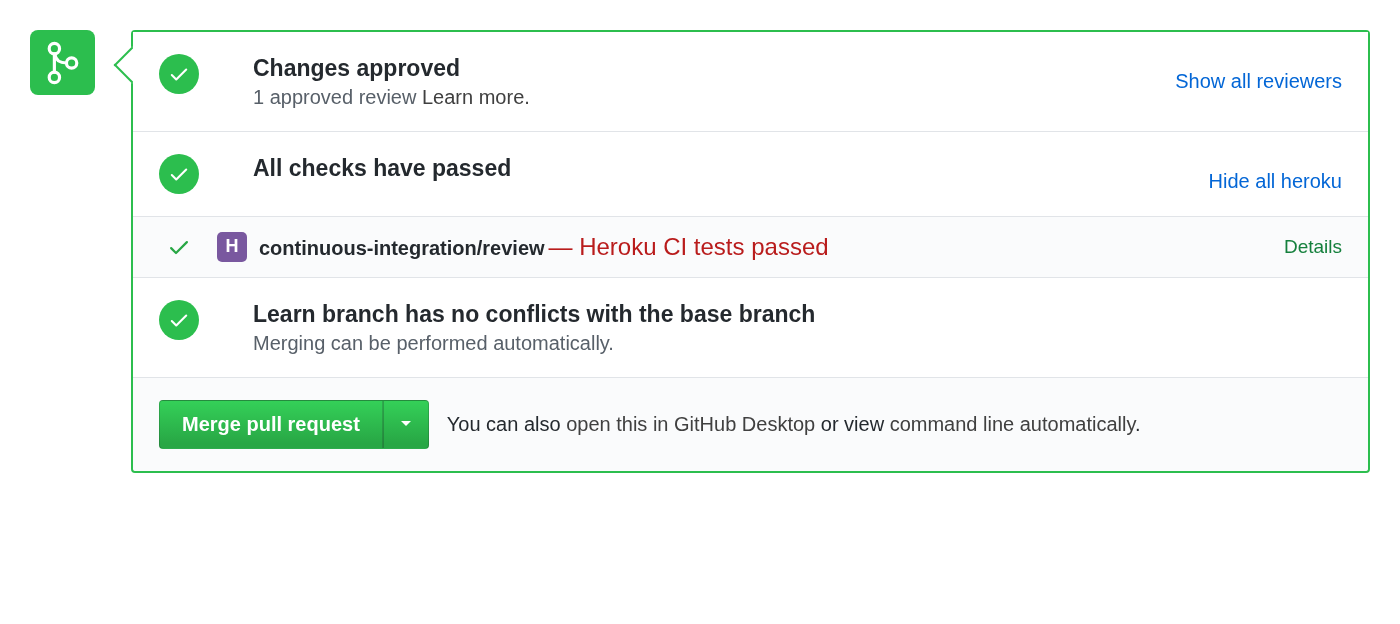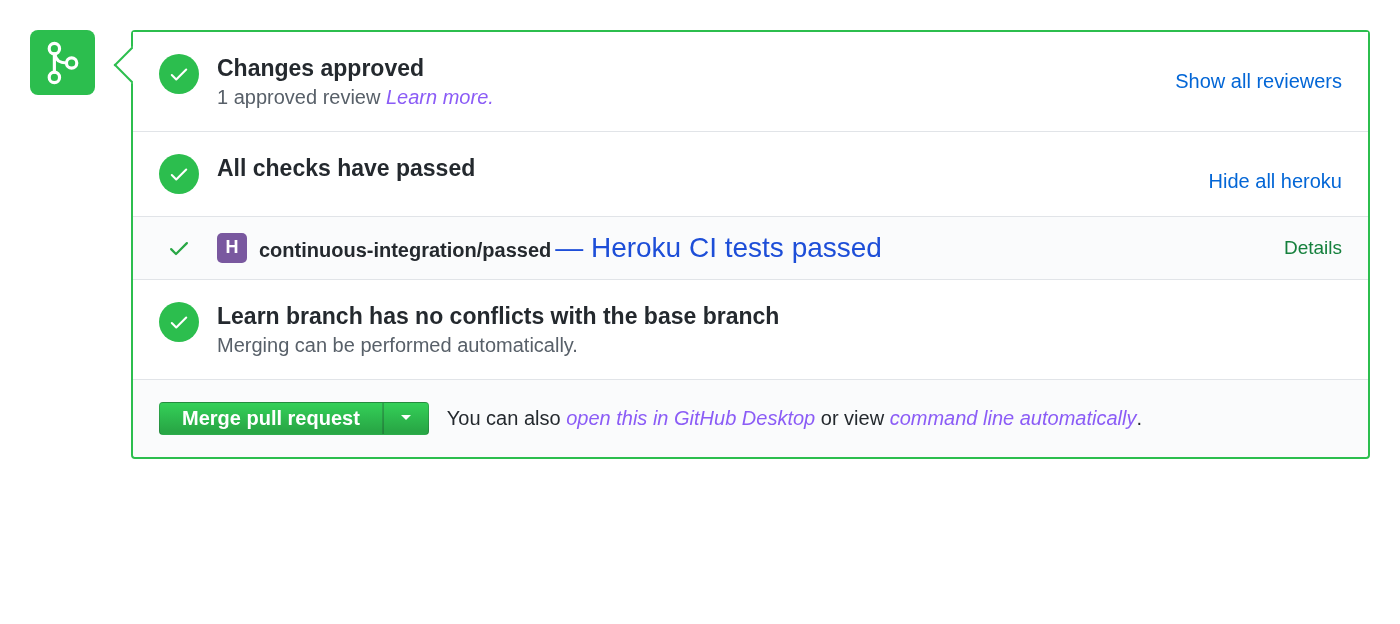--- a/index.html
+++ b/index.html
@@ -48,20 +48,21 @@
       border-bottom: 2px solid #2cbe4e;
       transform: rotate(45deg);
     }
     .section {
       display: flex;
       padding: 22px 26px;
       border-bottom: 1px solid #e1e4e8;
       position: relative;
       align-items: flex-start;
       background: #fff;
+      gap: 36px;
     }
     .section:last-of-type { border-bottom: none; }
     .status-disc {
       width: 40px; height: 40px;
       background: #2cbe4e;
       border-radius: 50%;
       display: flex; align-items: center; justify-content: center;
       flex-shrink: 0;
       margin-right: 18px;
     }
@@ -71,21 +72,21 @@
       font-size: 23px;
       font-weight: 600;
       color: #24292e;
       line-height: 1.25;
       margin-bottom: 3px;
     }
     .subtext {
       font-size: 20px;
       color: #586069;
     }
-    .link { color: #8b5cf6; text-decoration: none; cursor: pointer; font-style: italic; }
+    .link { color: #404040; text-decoration: none; cursor: pointer; }
     .action-link {
       color: #0366d6;
       font-size: 20px;
       cursor: pointer;
       align-self: flex-start;
       margin-top: 16px;
     }
     .check-row {
       display: flex;
       align-items: center;
@@ -105,35 +106,35 @@
       background: #79589F;
       border-radius: 5px;
       display: flex; align-items: center; justify-content: center;
       margin-right: 12px;
       color: #fff;
       font-weight: bold;
       font-size: 18px;
       font-family: Arial, sans-serif;
     }
     .check-title { font-size: 20px; font-weight: 600; }
-    .check-msg { font-size: 28px; color: #1d4ed8; }
+    .check-msg { font-size: 24px; color: #b91c1c; }
     .check-row .details { margin-left: auto; color: #15803d; font-size: 19px; cursor: pointer; }
     .merge-footer {
       background: #fafbfc;
       padding: 22px 26px;
       display: flex; align-items: center; gap: 18px;
       border-bottom-left-radius: 4px;
       border-bottom-right-radius: 4px;
     }
     .btn-group { display: flex; }
     .btn-merge {
       background: linear-gradient(-180deg, #34d058 0%, #28a745 90%);
       color: #fff;
       border: 1px solid rgba(27,31,35,0.2);
-      padding: 4px 22px;
+      padding: 12px 22px;
       font-size: 20px;
       font-weight: 600;
       border-radius: 4px 0 0 4px;
       cursor: pointer;
     }
     .btn-caret {
       background: linear-gradient(-180deg, #34d058 0%, #28a745 90%);
       border: 1px solid rgba(27,31,35,0.2);
       border-left: 1px solid rgba(27,31,35,0.25);
       padding: 0 16px;
@@ -188,21 +189,21 @@
     </div>
 
     <div class="check-row">
       <div class="tick">
         <svg viewBox="0 0 16 16">
             <path fill="#28a745" d="M13.78 4.22a.75.75 0 010 1.06l-7.25 7.25a.75.75 0 01-1.06 0L2.22 9.28a.75.75 0 011.06-1.06L6 10.94l6.72-6.72a.75.75 0 011.06 0z"></path>
           </svg>
       </div>
       <div class="app-badge">H</div>
       <div>
-        <span class="check-title">continuous-integration/passed</span>
+        <span class="check-title">continuous-integration/review</span>
         <span class="check-msg"> — <span>Heroku CI tests passed</span></span>
       </div>
       <div class="details">Details</div>
     </div>
 
     <div class="section">
       <div class="status-disc">
         <svg viewBox="0 0 16 16">
             <path fill="white" d="M13.78 4.22a.75.75 0 010 1.06l-7.25 7.25a.75.75 0 01-1.06 0L2.22 9.28a.75.75 0 011.06-1.06L6 10.94l6.72-6.72a.75.75 0 011.06 0z"></path>
           </svg>

